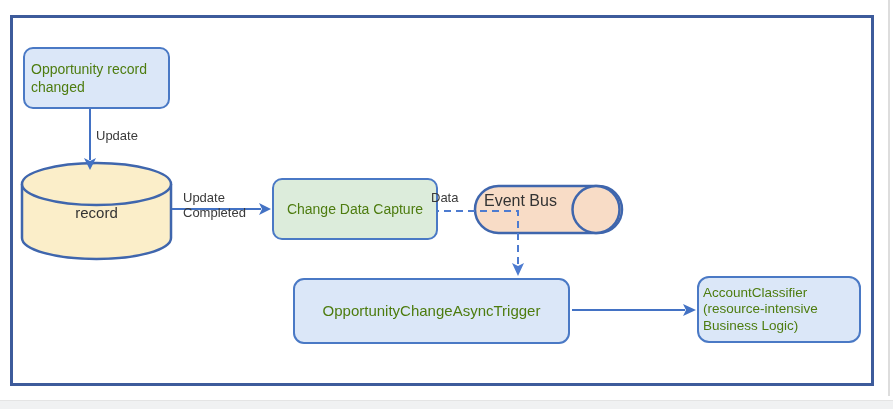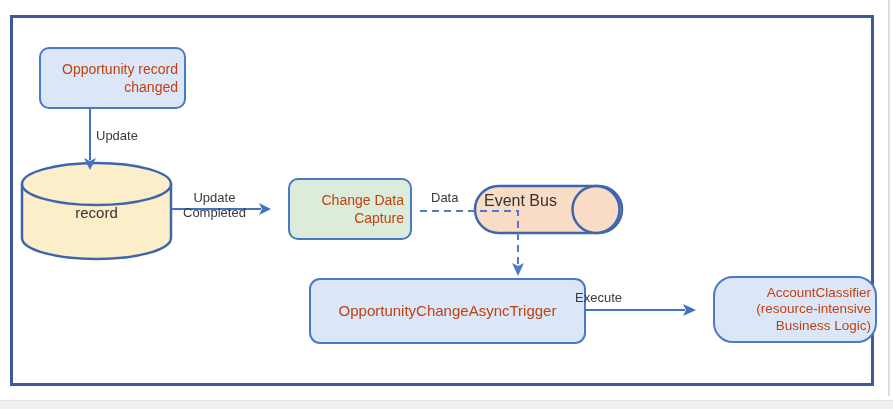--- a/index.html
+++ b/index.html
@@ -14,36 +14,36 @@
   .edge-line-right{
     position:absolute;left:888px;top:0;width:2px;height:396px;background:#dddddd;
   }
   .bottom-bar{
     position:absolute;left:0;top:400px;width:893px;height:9px;background:#f0f1f2;
     border-top:1px solid #e4e4e4;box-sizing:border-box;
   }
   svg.overlay{position:absolute;left:0;top:0;width:893px;height:409px;}
   .node{
     position:absolute;box-sizing:border-box;border:2px solid #4a79c5;border-radius:10px;
-    display:flex;align-items:center;justify-content:center;text-align:right;
-    font-size:14px;line-height:18px;color:#c2410c;padding:2px 6px;margin-left:16px;
+    display:flex;align-items:center;justify-content:center;text-align:left;
+    font-size:14px;line-height:18px;color:#4d7c0f;padding:2px 6px;
   }
   .node.blue{background:#dbe7f8;}
   .node.green{background:#dcecdb;}
   .node-opportunity{left:23px;top:47px;width:147px;height:62px;}
-  .node-cdc{left:272px;top:178px;width:124px;height:62px;}
+  .node-cdc{left:272px;top:178px;width:166px;height:62px;}
   .node-trigger{left:293px;top:278px;width:277px;height:66px;font-size:15px;border-radius:11px;}
-  .node-classifier{left:697px;top:276px;width:164px;height:67px;font-size:13.5px;line-height:16.5px;border-radius:20px;padding:2px 4px;}
+  .node-classifier{left:697px;top:276px;width:164px;height:67px;font-size:13.5px;line-height:16.5px;border-radius:12px;padding:2px 4px;}
   .shape-label{
     position:absolute;text-align:center;color:#333333;
   }
   .label-sobject{left:22px;top:204px;width:149px;font-size:15px;}
   .label-eventbus{left:484px;top:192px;width:82px;font-size:16px;text-align:left;}
   .edge-label{
-    position:absolute;font-size:13px;line-height:15px;color:#3a3a3a;white-space:nowrap;text-align:center;
+    position:absolute;font-size:13px;line-height:15px;color:#3a3a3a;white-space:nowrap;
   }
   .lbl-update{left:96px;top:128px;}
   .lbl-update-completed{left:183px;top:190px;}
   .lbl-event{left:431px;top:190px;}
   .lbl-execute{left:575px;top:290px;line-height:16px;}
 </style>
 </head>
 <body>
 
 <div class="screen">
@@ -98,18 +98,17 @@
   <div class="edge-label lbl-update">Update</div>
 
   <div class="edge-label lbl-update-completed">
     <div>Update</div>
     <div>Completed</div>
   </div>
 
   <div class="edge-label lbl-event">Data</div>
 
   <div class="edge-label lbl-execute">
-    <div>Execute</div>
   </div>
 
   <div class="edge-line-right"></div>
   <div class="bottom-bar"></div>
 </div>
 
 </body></html>

